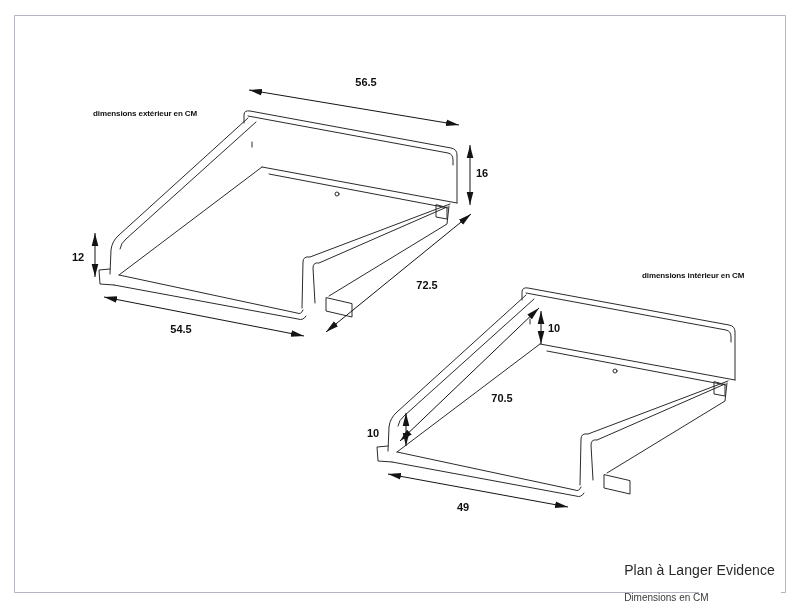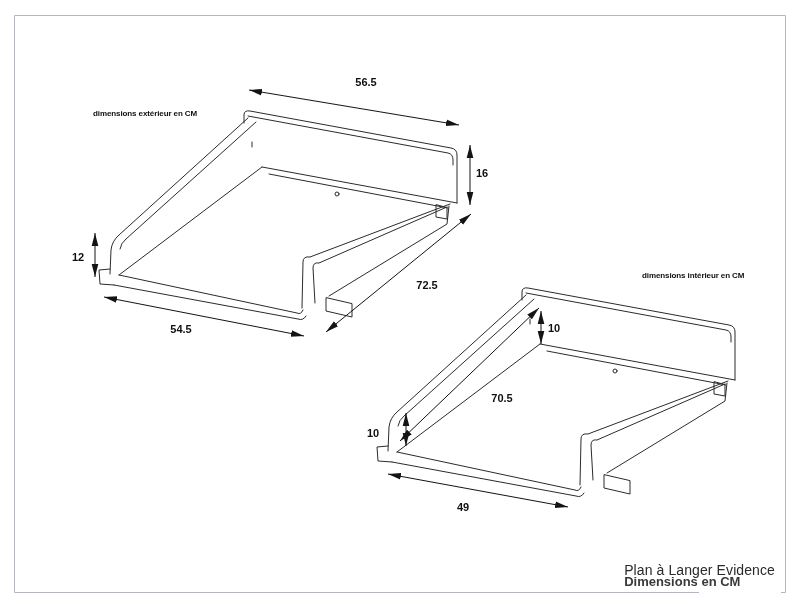--- a/index.html
+++ b/index.html
@@ -7,21 +7,21 @@
           font-family:"Liberation Sans",sans-serif;overflow:hidden;}
   .canvas svg{position:absolute;left:0;top:0;}
   .tray{stroke:#2b2b2b;fill:none;stroke-width:1;stroke-linecap:round;stroke-linejoin:round;}
   .dimline{stroke:#141414;stroke-width:1;}
   .dim{font-family:"Liberation Sans",sans-serif;font-weight:700;font-size:11px;fill:#0f0f0f;}
   .dwg-label{font-family:"Liberation Sans",sans-serif;font-weight:700;font-size:8px;
              fill:#0f0f0f;letter-spacing:-0.1px;}
   .frame{stroke:#b6b4be;stroke-width:1;fill:none;}
   .title-block{position:absolute;right:25px;top:563px;text-align:left;}
   .tb-title{font-size:14px;font-weight:500;color:#2a2a2a;letter-spacing:.1px;line-height:15px;}
-  .tb-subtitle{font-size:13px;font-weight:700;color:#3a3a3a;margin-top:0;line-height:8px;}
+  .tb-subtitle{font-size:10px;font-weight:400;color:#3a3a3a;margin-top:16px;line-height:8px;}
 </style>
 </head>
 <body>
 
 <div class="canvas">
 
   <svg width="800" height="609" viewBox="0 0 800 609">
 
     <defs>
       <marker id="ah" markerUnits="userSpaceOnUse" markerWidth="14" markerHeight="10" viewBox="0 0 14 10" refX="13" refY="5" orient="auto-start-reverse">

